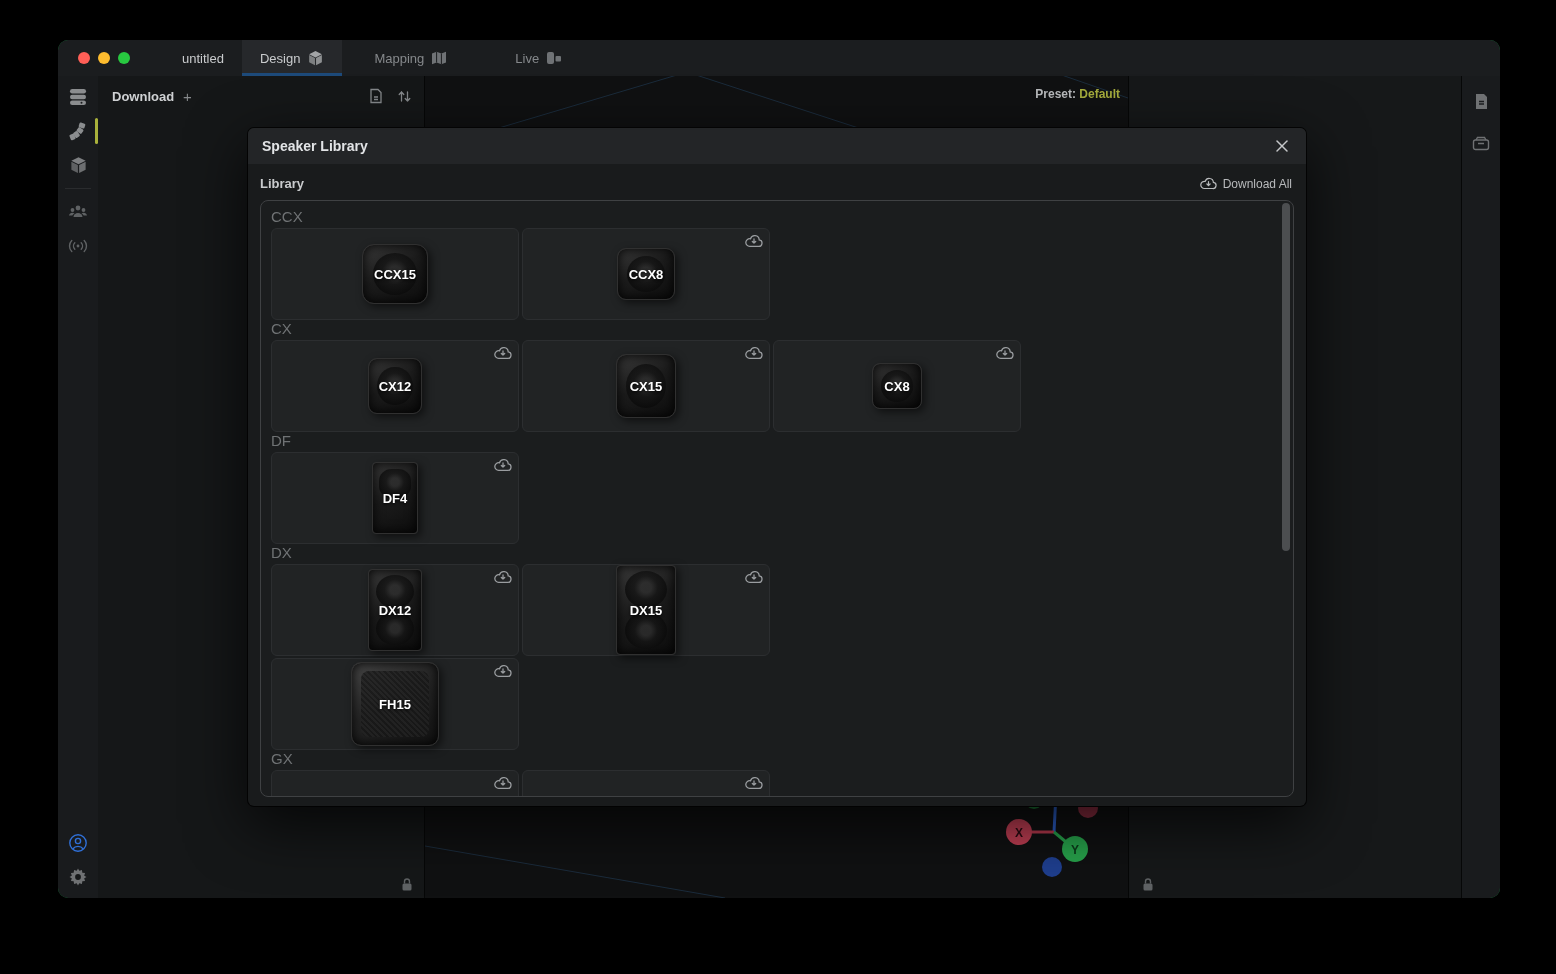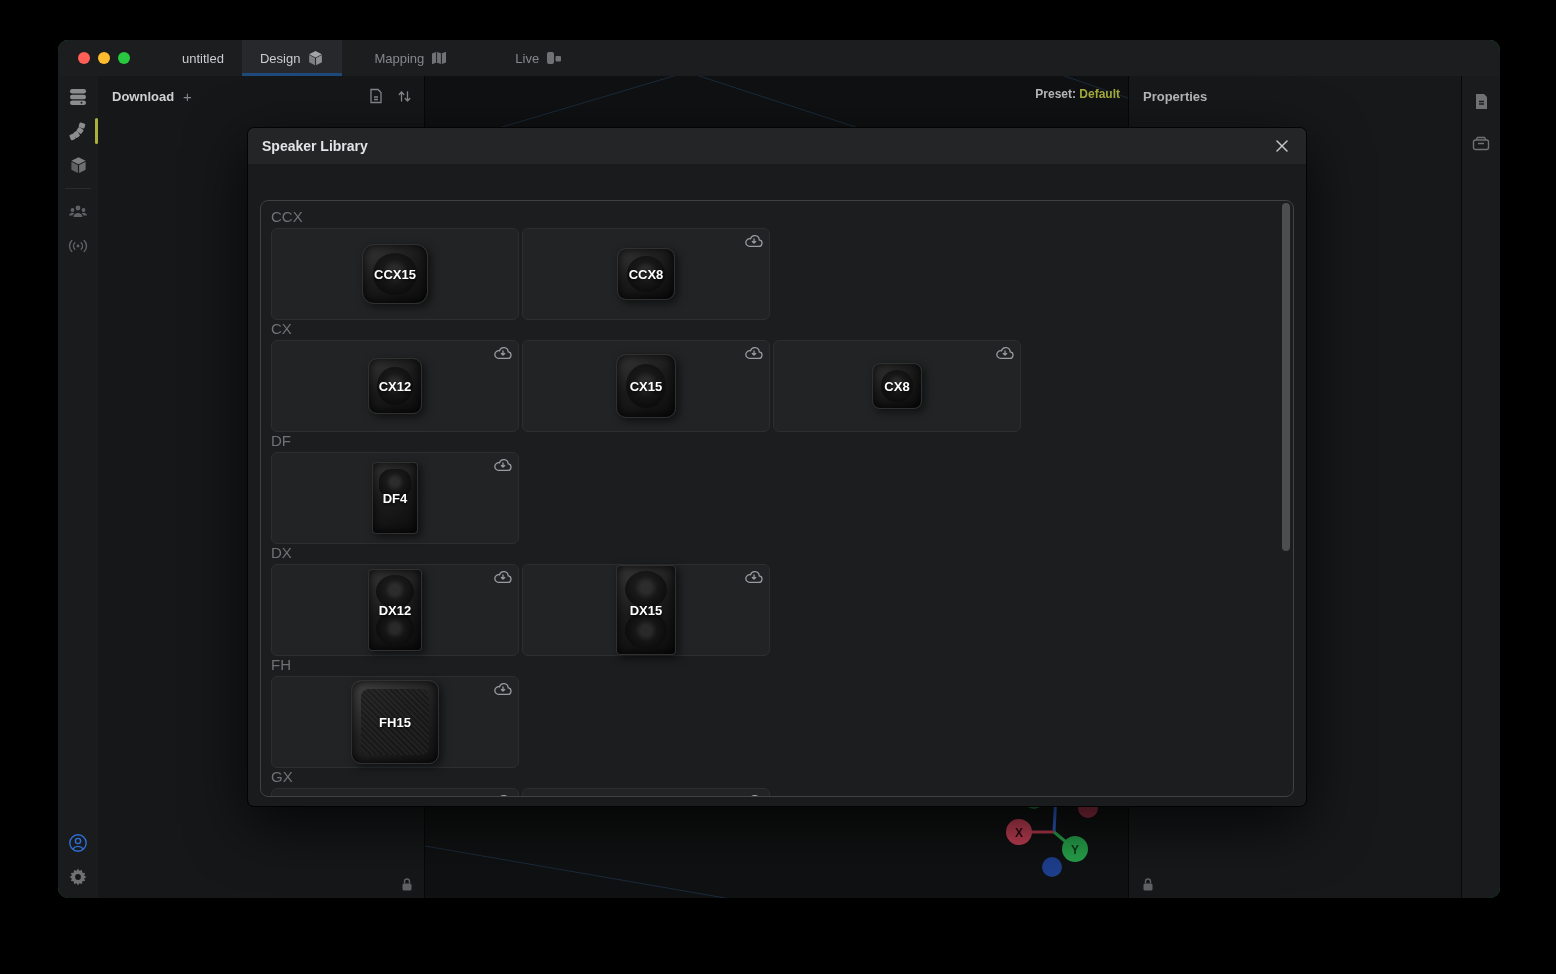--- a/index.html
+++ b/index.html
@@ -265,21 +265,20 @@
       <circle cx="64" cy="87" r="10" fill="#1f3f8f"></circle>
       <circle cx="68" cy="11" r="9" fill="#2b5ec7"></circle>
       <circle cx="31" cy="52" r="13" fill="#c23f54"></circle>
       <circle cx="87" cy="69" r="13" fill="#27a24b"></circle>
       <text x="31" y="57" text-anchor="middle" font-size="12" font-weight="bold" fill="#2a0b12">X</text>
       <text x="87" y="74" text-anchor="middle" font-size="12" font-weight="bold" fill="#0b3a1a">Y</text>
     </svg>
   </div>
 
   <div class="props-panel">
-    <div class="props-title">Properties</div>
     <span class="props-lock">
       <svg width="14" height="15" viewBox="0 0 14 15">
           <rect x="2.5" y="6.5" width="9" height="7" rx="1.5" fill="#5f6264"></rect>
           <path d="M4.5 6.5 V4.5 a2.5 2.5 0 0 1 5 0 V6.5" fill="none" stroke="#5f6264" stroke-width="1.4"></path>
         </svg>
     </span>
   </div>
 
   <div class="rail-right">
     <div class="rail-item" style="margin-top:8px;">
@@ -301,20 +300,33 @@
     <div class="modal-header">
       <span class="modal-title">Speaker Library</span>
       <span class="spacer"></span>
       <span class="close-btn">
         <svg width="14" height="14" viewBox="0 0 14 14" stroke="#c5c7c9" stroke-width="1.5" stroke-linecap="round">
             <line x1="2" y1="2" x2="12" y2="12"></line>
             <line x1="12" y1="2" x2="2" y2="12"></line>
           </svg>
       </span>
     </div>
+    <div class="library-row">
+      <span class="library-label">Library</span>
+      <span class="spacer"></span>
+      <span class="download-all">
+        <span>
+          <svg width="17" height="13" viewBox="0 0 17 13" fill="none" stroke="#b8babc" stroke-width="1.2" stroke-linecap="round">
+              <path d="M4.6 11.5 a3.6 3.6 0 1 1 .6 -7.1 a4.2 4.2 0 0 1 8.2 1 a3 3 0 0 1 -.9 6.1 Z"></path>
+              <path d="M8.5 4.5 v4 M8.5 8.5 L6.9 7 M8.5 8.5 L10.1 7"></path>
+            </svg>
+        </span>
+        <span>Download All</span>
+      </span>
+    </div>
     <div class="lib-container">
       <div class="lib-scroll" id="library-list">
           <div class="cat-label">CCX</div>
           <div class="tile-row">
             <div class="tile">
 
     <div class="spk s-ccx15"></div>
     <span class="spk-label">CCX15</span>
   </div>
             <div class="tile">
@@ -390,21 +402,20 @@
     <span class="dl">
       <svg width="18" height="14" viewBox="0 0 17 13" fill="none" stroke="#9a9da0" stroke-width="1.2" stroke-linecap="round">
                   <path d="M4.6 11.5 a3.6 3.6 0 1 1 .6 -7.1 a4.2 4.2 0 0 1 8.2 1 a3 3 0 0 1 -.9 6.1 Z"></path>
                   <path d="M8.5 4.5 v4 M8.5 8.5 L6.9 7 M8.5 8.5 L10.1 7"></path>
                 </svg>
     </span>
     <div class="spk s-dx15"></div>
     <span class="spk-label">DX15</span>
   </div>
           </div>
-          <div class="cat-label">FH</div>
           <div class="tile-row">
             <div class="tile">
     <span class="dl">
       <svg width="18" height="14" viewBox="0 0 17 13" fill="none" stroke="#9a9da0" stroke-width="1.2" stroke-linecap="round">
                   <path d="M4.6 11.5 a3.6 3.6 0 1 1 .6 -7.1 a4.2 4.2 0 0 1 8.2 1 a3 3 0 0 1 -.9 6.1 Z"></path>
                   <path d="M8.5 4.5 v4 M8.5 8.5 L6.9 7 M8.5 8.5 L10.1 7"></path>
                 </svg>
     </span>
     <div class="spk s-fh15"></div>
     <span class="spk-label">FH15</span>

